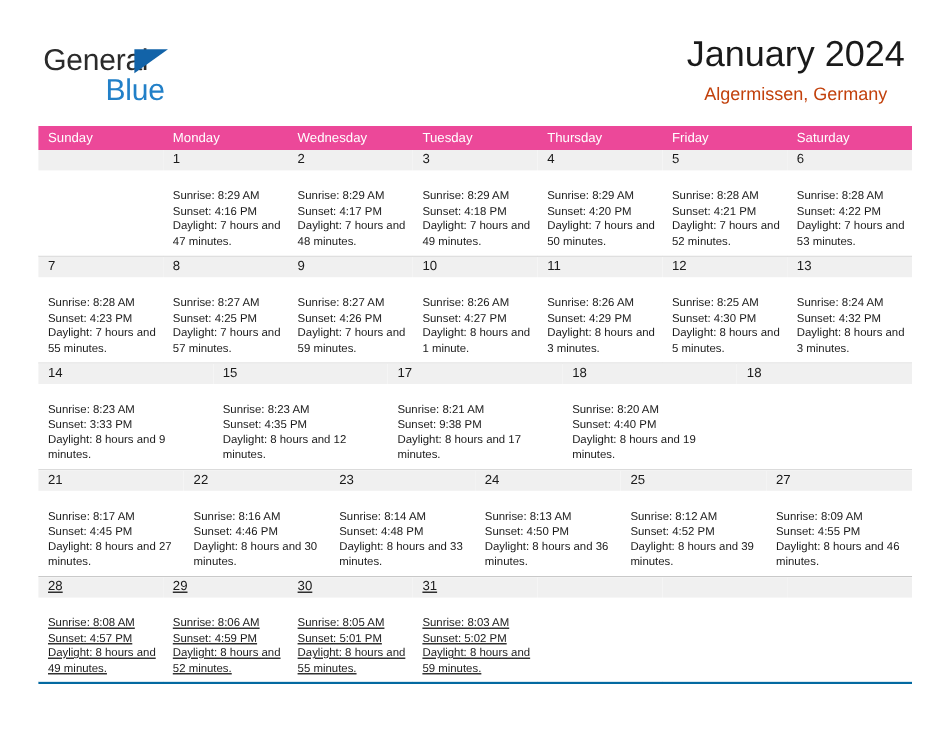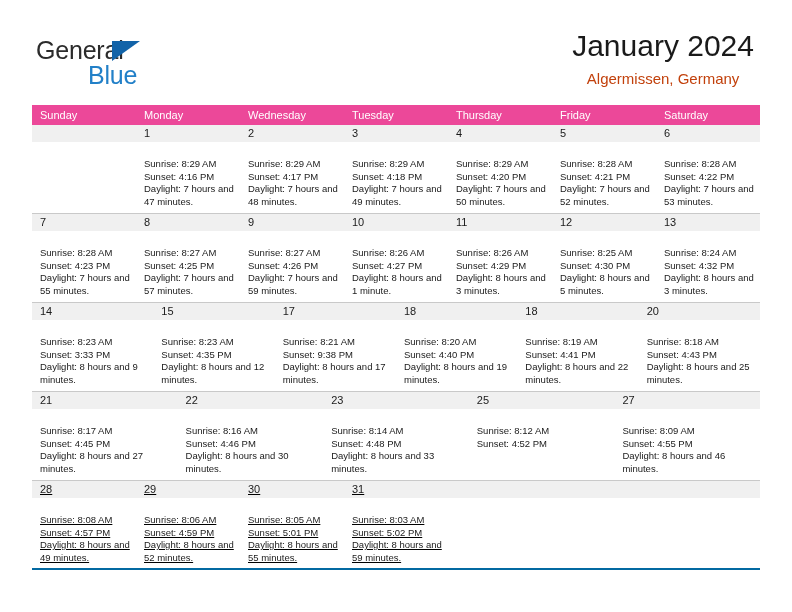--- a/index.html
+++ b/index.html
@@ -318,33 +318,20 @@
           <div class="day">
             <div class="day-number-band">18</div>
             <div class="day-info">
               <div class="sunrise">Sunrise: 8:20 AM</div>
               <div class="sunset">Sunset: 4:40 PM</div>
               <div class="daylight">Daylight: 8 hours and 19 minutes.</div>
             </div>
           </div>
           <div class="day">
             <div class="day-number-band">18</div>
-            <div class="day-info">
-              <div class="sunrise">Sunrise: 8:19 AM</div>
-              <div class="sunset">Sunset: 4:41 PM</div>
-              <div class="daylight">Daylight: 8 hours and 22 minutes.</div>
-            </div>
-          </div>
-          <div class="day">
-            <div class="day-number-band">20</div>
-            <div class="day-info">
-              <div class="sunrise">Sunrise: 8:18 AM</div>
-              <div class="sunset">Sunset: 4:43 PM</div>
-              <div class="daylight">Daylight: 8 hours and 25 minutes.</div>
-            </div>
           </div>
         </div>
         <div class="week">
           <div class="day">
             <div class="day-number-band">21</div>
             <div class="day-info">
               <div class="sunrise">Sunrise: 8:17 AM</div>
               <div class="sunset">Sunset: 4:45 PM</div>
               <div class="daylight">Daylight: 8 hours and 27 minutes.</div>
             </div>
@@ -359,24 +346,33 @@
           </div>
           <div class="day">
             <div class="day-number-band">23</div>
             <div class="day-info">
               <div class="sunrise">Sunrise: 8:14 AM</div>
               <div class="sunset">Sunset: 4:48 PM</div>
               <div class="daylight">Daylight: 8 hours and 33 minutes.</div>
             </div>
           </div>
           <div class="day">
+            <div class="day-number-band">24</div>
+            <div class="day-info">
+              <div class="sunrise">Sunrise: 8:13 AM</div>
+              <div class="sunset">Sunset: 4:50 PM</div>
+              <div class="daylight">Daylight: 8 hours and 36 minutes.</div>
+            </div>
+          </div>
+          <div class="day">
             <div class="day-number-band">25</div>
             <div class="day-info">
               <div class="sunrise">Sunrise: 8:12 AM</div>
               <div class="sunset">Sunset: 4:52 PM</div>
+              <div class="daylight">Daylight: 8 hours and 39 minutes.</div>
             </div>
           </div>
           <div class="day">
             <div class="day-number-band">27</div>
             <div class="day-info">
               <div class="sunrise">Sunrise: 8:09 AM</div>
               <div class="sunset">Sunset: 4:55 PM</div>
               <div class="daylight">Daylight: 8 hours and 46 minutes.</div>
             </div>
           </div>

